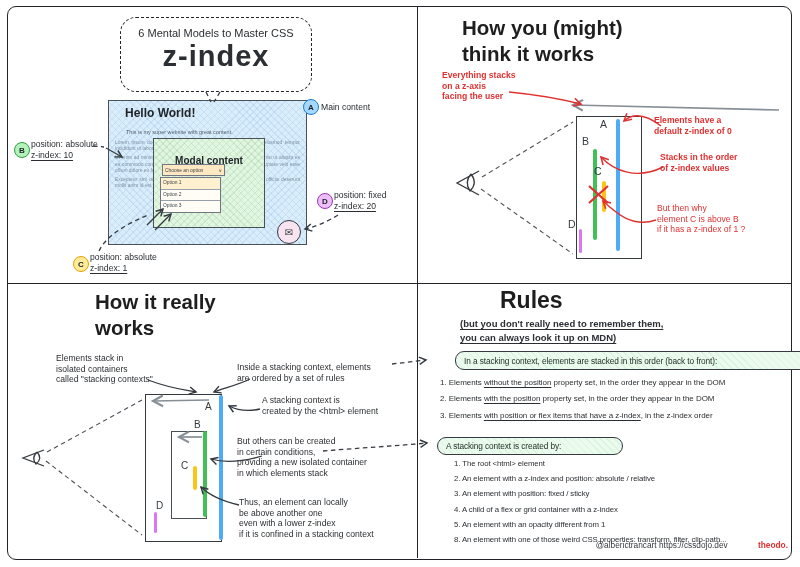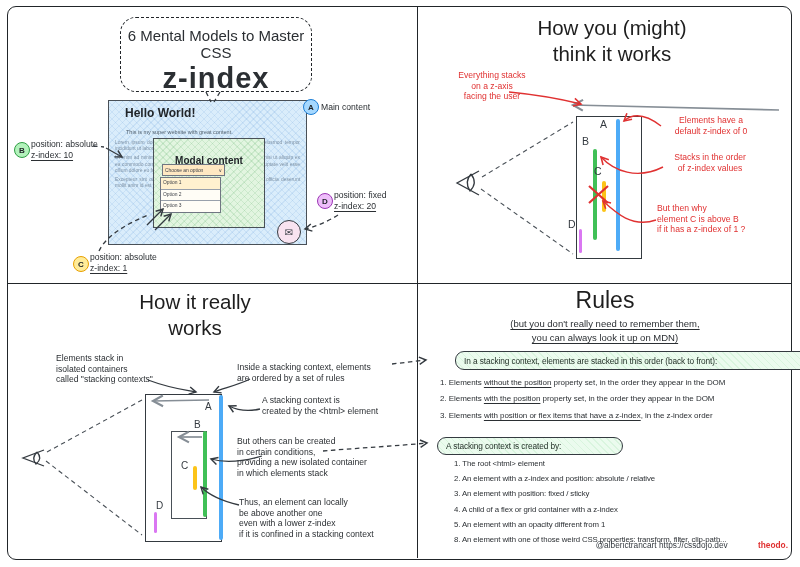--- a/index.html
+++ b/index.html
@@ -1,30 +1,30 @@
 <!DOCTYPE html>
 <html><head>
 <meta charset="utf-8">
 <style>
   html,body{margin:0;padding:0;background:#f1f3f5;}
   .canvas{position:relative;width:800px;height:567px;background:#ffffff;overflow:hidden;
           font-family:"Liberation Sans","DejaVu Sans",sans-serif;color:#2b2f33;}
   .abs{position:absolute;}
   .pre{white-space:pre-line;}
-  .ctr{text-align:center;}
+  .ctr{font-weight:bold;}
   .note{font-size:8.6px;line-height:10.6px;}
   .red{color:#e03131;}
   .ul{text-decoration:underline;text-underline-offset:2px;}
   
   #frame{left:7px;top:6px;width:783px;height:552px;border:1.6px solid #212529;border-radius:9px;}
   #vdiv{left:417px;top:7px;width:0;height:551px;border-left:1.3px solid #212529;}
   #hdiv{left:8px;top:283px;width:783px;height:0;border-top:1.3px solid #212529;}
   
   #bubble{left:120px;top:17px;width:190px;height:73px;border:1.7px dashed #212529;border-radius:16px;text-align:center;}
-  #bubble .sub{margin-top:9px;font-size:15px;}
+  #bubble .sub{margin-top:9px;font-size:11px;}
   #bubble .big{font-size:29px;font-weight:700;margin-top:1px;letter-spacing:1px;}
   
   #browser{left:108px;top:100px;width:197px;height:143px;border:1.5px solid #495057;background:
     repeating-linear-gradient(45deg,rgba(77,139,210,.13) 0 1px,transparent 1px 5px),
     repeating-linear-gradient(-45deg,rgba(77,139,210,.13) 0 1px,transparent 1px 5px),#daedfb;}
   #hw{left:16px;top:5px;font-size:12px;font-weight:700;color:#212529;}
   #tagline{left:17px;top:28px;font-size:5.5px;color:#51606e;}
   #lorem{left:6px;top:39px;width:185px;font-size:4.9px;line-height:6.2px;color:#7e92a6;text-align:justify;}
   #lorem p{margin:0 0 3px 0;}
   #modal{left:44px;top:37px;width:110px;height:88px;border:1.4px solid #495057;background:

